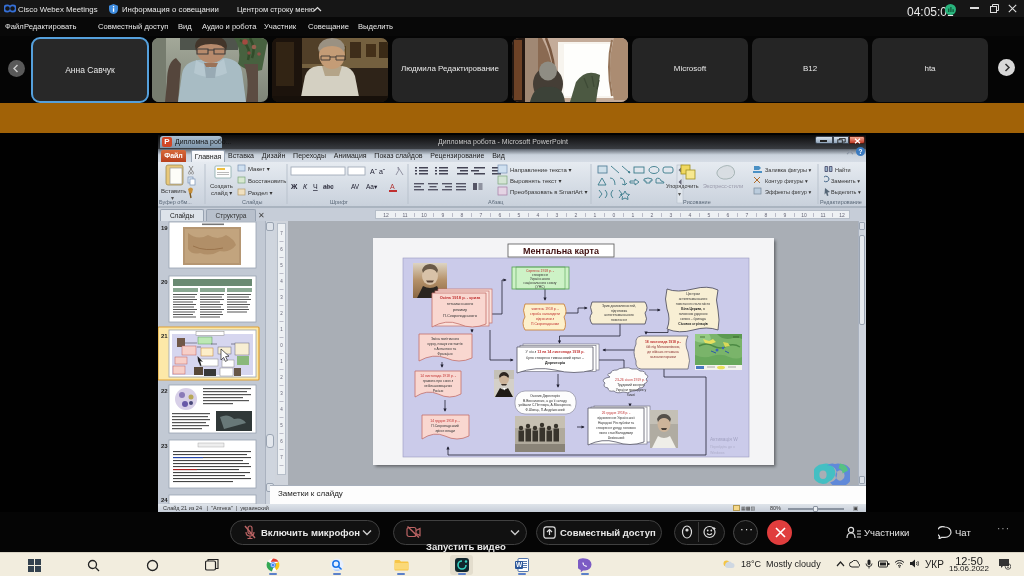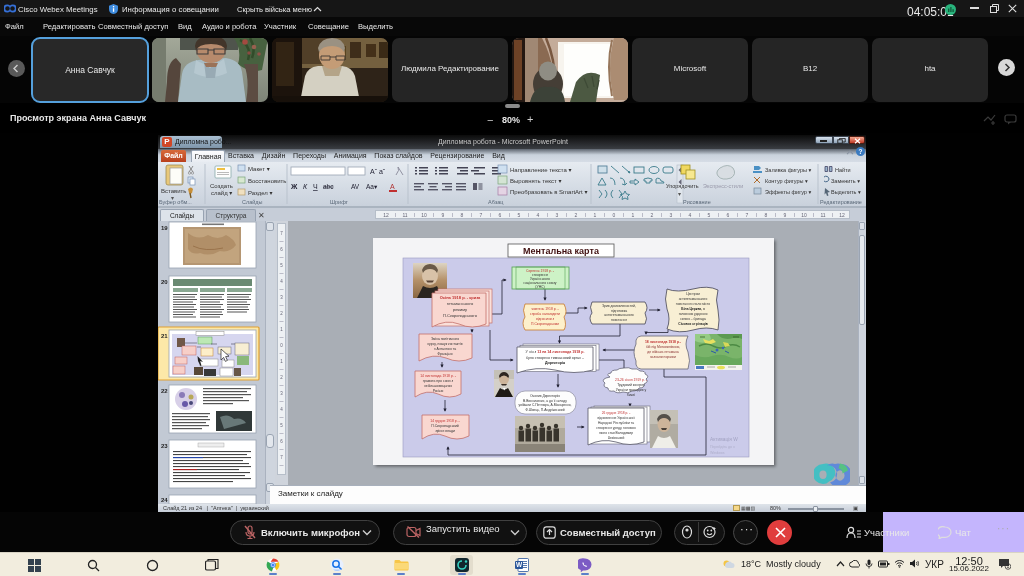--- a/index.html
+++ b/index.html
@@ -1,33 +1,33 @@
 <!DOCTYPE html>
 <html><head><meta charset="utf-8"><style>
 *{margin:0;padding:0;box-sizing:border-box}
 html,body{width:1024px;height:576px;background:#000;font-family:"Liberation Sans",sans-serif;overflow:hidden}
 .a{position:absolute}
-#root{position:absolute;left:0;top:0;width:1024px;height:576px;background:#c4b5fd}
+#root{position:absolute;left:0;top:0;width:1024px;height:576px;background:#a16207}
 .w{color:#e8e8e8}
 </style></head>
 <body>
 <div id="root">
 
 <div class="a" style="left:0;top:0;width:1024px;height:17px;background:#161616">
   <svg class="a" style="left:4px;top:3px" width="12" height="11" viewBox="0 0 12 11">
     <path d="M3.3 1.4 A4 4 0 0 0 3.3 9.6 A4 4 0 0 0 6 8.5 A4 4 0 0 0 8.7 9.6 A4 4 0 0 0 8.7 1.4 A4 4 0 0 0 6 2.5 A4 4 0 0 0 3.3 1.4 Z M3.5 3.2 A2.2 2.2 0 0 1 3.5 7.8 A2.2 2.2 0 0 1 3.5 3.2 Z M8.5 3.2 A2.2 2.2 0 0 1 8.5 7.8 A2.2 2.2 0 0 1 8.5 3.2 Z" fill="#3570d8"></path>
   </svg>
   <div class="a w" style="left:18px;top:4.5px;font-size:7.8px">Cisco Webex Meetings</div>
   <svg class="a" style="left:109px;top:4px" width="9" height="10" viewBox="0 0 9 10">
         <path d="M4.5 0 L9 1.7 L9 5 A5 5 0 0 1 4.5 10 A5 5 0 0 1 0 5 L0 1.7 Z" fill="#3f8cde"></path>
         <rect x="3.9" y="2" width="1.3" height="1.4" fill="#fff"></rect>
         <rect x="3.9" y="4.2" width="1.3" height="3.6" fill="#fff"></rect>
       </svg>
   <div class="a w" style="left:122px;top:4.5px;font-size:7.8px">Информация о совещании</div>
-  <div class="a w" style="left:237px;top:4.5px;font-size:7.6px">Скрыть війська меню</div>
+  <div class="a w" style="left:237px;top:4.5px;font-size:7.6px">Центром строку меню</div>
   <svg class="a" style="left:313px;top:6px" width="9" height="6" viewBox="0 0 9 6">
         <path d="M1 5 L4.5 1.5 L8 5" stroke="#ddd" stroke-width="1.2" fill="none"></path>
       </svg>
   <div class="a w" style="left:907px;top:4.5px;font-size:12px">04:05:01</div>
   <div class="a" style="left:945px;top:3.5px;width:11px;height:11px;border-radius:50%;background:#28b37c"></div>
   <svg class="a" style="left:947.5px;top:6px" width="6" height="6" viewBox="0 0 6 6">
         <rect x="0" y="2.5" width="1.4" height="3.5" fill="#12603f"></rect>
         <rect x="2.2" y="1" width="1.4" height="5" fill="#12603f"></rect>
         <rect x="4.4" y="3.2" width="1.4" height="2.8" fill="#12603f"></rect>
       </svg>
@@ -36,21 +36,21 @@
         <rect x="0.5" y="2.5" width="6" height="6" fill="none" stroke="#ddd" stroke-width="1"></rect>
         <path d="M2.5 2.5 L2.5 0.5 L8.5 0.5 L8.5 6.5 L6.5 6.5" fill="none" stroke="#ddd" stroke-width="1"></path>
       </svg>
   <svg class="a" style="left:1008px;top:4px" width="9" height="9" viewBox="0 0 9 9">
         <path d="M0.8 0.8 L8.2 8.2 M8.2 0.8 L0.8 8.2" stroke="#ddd" stroke-width="1.1"></path>
       </svg>
 </div>
 
 <div class="a" style="left:0;top:17px;width:1024px;height:19px;background:#080808">
   <div class="a w" style="left:5px;top:5px;font-size:7.6px">Файл</div>
-  <div class="a w" style="left:43px;top:5px;font-size:7.6px">Редактировать</div>
+  <div class="a w" style="left:24px;top:5px;font-size:7.6px">Редактировать</div>
   <div class="a w" style="left:98px;top:5px;font-size:7.6px">Совместный доступ</div>
   <div class="a w" style="left:178px;top:5px;font-size:7.6px">Вид</div>
   <div class="a w" style="left:202px;top:5px;font-size:7.6px">Аудио и робота</div>
   <div class="a w" style="left:264px;top:5px;font-size:7.6px">Участник</div>
   <div class="a w" style="left:308px;top:5px;font-size:7.6px">Совещание</div>
   <div class="a w" style="left:358px;top:5px;font-size:7.6px">Выделить</div>
 </div>
 
 <div class="a" style="left:0;top:36px;width:1024px;height:67px;background:#050505">
 
@@ -154,34 +154,20 @@
   <div class="a w" style="left:752px;top:28px;width:116px;text-align:center;font-size:8px">B12</div>
   <div class="a" style="left:872px;top:2px;width:116px;height:64px;border-radius:7px;background:#252525"></div>
   <div class="a w" style="left:872px;top:28px;width:116px;text-align:center;font-size:8px">hta</div>
 
   <div class="a" style="left:998px;top:23px;width:17px;height:17px;border-radius:50%;background:#d8d8d8"></div>
   <svg class="a" style="left:1003px;top:27px" width="8" height="9" viewBox="0 0 8 9">
         <path d="M2.5 1 L6 4.5 L2.5 8" stroke="#333" stroke-width="1.5" fill="none"></path>
       </svg>
 </div>
 
-<div class="a" style="left:0;top:103px;width:1024px;height:30px;background:#000">
-  <div class="a" style="left:505px;top:1px;width:15px;height:4px;background:#8a8a8a;border-radius:2px"></div>
-  <div class="a w" style="left:10px;top:10px;font-size:9px;font-weight:bold">Просмотр экрана Анна Савчук</div>
-  <div class="a w" style="left:487px;top:11px;font-size:11px;color:#cfcfcf">−</div>
-  <div class="a w" style="left:502px;top:12px;font-size:9px;font-weight:bold">80%</div>
-  <div class="a w" style="left:527px;top:10px;font-size:11px;color:#cfcfcf">+</div>
-  <svg class="a" style="left:983px;top:11px" width="13" height="11" viewBox="0 0 13 11">
-        <path d="M1 7 L5 3 L8 6 L12 1 M8 9 h4 M10 7 v4" stroke="#3a3a3a" stroke-width="1.2" fill="none"></path>
-      </svg>
-  <svg class="a" style="left:1004px;top:11px" width="13" height="11" viewBox="0 0 13 11">
-        <rect x="1" y="1" width="11" height="7" rx="2" fill="none" stroke="#3a3a3a" stroke-width="1.2"></rect>
-        <path d="M4 8 l0 2.5 l3 -2.5" fill="#3a3a3a"></path>
-      </svg>
-</div>
 
 <div class="a" style="left:0;top:133px;width:1024px;height:379px;background:#010101">
 
   <div class="a" style="left:158px;top:2px;width:708px;height:377px;background:#cfd4dc">
 
     <div class="a" style="left:0;top:0;width:708px;height:14px;background:linear-gradient(#0b0b0b,#3a3d42)"></div>
     <div class="a" style="left:2px;top:1px;width:62px;height:12px;background:linear-gradient(#aabfd2,#7e95aa);border-radius:3px 3px 0 0"></div>
     <div class="a" style="left:4px;top:2px;width:10px;height:10px;background:#d04727;border-radius:2px;color:#fff;font-size:8px;font-weight:bold;text-align:center;line-height:10px">P</div>
     <div class="a" style="left:17px;top:3px;font-size:7px;color:#111">Дипломна робо...</div>
     <div class="a" style="left:280px;top:3px;font-size:7px;color:#c8c8c8">Дипломна робота - Microsoft PowerPoint</div>
@@ -752,40 +738,40 @@
     <div class="a" style="left:5px;top:370px;font-size:5.5px;color:#333">Слайд 21 из 24&nbsp;&nbsp;&nbsp;|&nbsp;&nbsp;"Аптека"&nbsp;&nbsp;|&nbsp;&nbsp;украинский</div>
     <div class="a" style="left:575px;top:370px;width:7px;height:6px;background:#f5d88a;border:1px solid #b59a50"></div>
     <div class="a" style="left:583px;top:370px;font-size:5px;color:#444">▦▩▨</div>
     <div class="a" style="left:612px;top:370px;font-size:5.5px;color:#333">80%</div>
     <div class="a" style="left:630px;top:373px;width:56px;height:1.5px;background:#8a93a0"></div>
     <div class="a" style="left:655px;top:370.5px;width:5px;height:6px;background:#e8ecf1;border:1px solid #8a93a0;border-radius:1px"></div>
     <div class="a" style="left:695px;top:370px;font-size:5.5px;color:#444">▣</div>
   </div>
 </div>
 
-<div class="a" style="left:0;top:512px;width:883px;height:40px;background:#050505">
+<div class="a" style="left:0;top:512px;width:1024px;height:40px;background:#050505">
 
   <div class="a" style="left:230px;top:8px;width:150px;height:25px;border:1px solid #404040;border-radius:14px;background:#111"></div>
   <svg class="a" style="left:243px;top:13px" width="14" height="15" viewBox="0 0 14 15">
     <rect x="5" y="1" width="4" height="8" rx="2" fill="none" stroke="#bb6464" stroke-width="1.2"></rect>
     <path d="M3 7 q0 4 4 4 q4 0 4 -4 M7 11 v2.5 M4.5 13.5 h5" fill="none" stroke="#bb6464" stroke-width="1.2"></path>
     <path d="M2 1 L12 13" stroke="#bb6464" stroke-width="1.4"></path>
   </svg>
   <div class="a w" style="left:261px;top:15px;font-size:9.5px;font-weight:bold">Включить микрофон</div>
   <svg class="a" style="left:362px;top:17px" width="10" height="7" viewBox="0 0 10 7">
         <path d="M1 1.5 L5 5.5 L9 1.5" stroke="#ccc" stroke-width="1.4" fill="none"></path>
       </svg>
 
   <div class="a" style="left:393px;top:8px;width:134px;height:25px;border:1px solid #404040;border-radius:14px;background:#111"></div>
   <svg class="a" style="left:406px;top:14px" width="15" height="12" viewBox="0 0 15 12">
     <rect x="1" y="1.5" width="9" height="9" rx="2" fill="none" stroke="#bb6464" stroke-width="1.2"></rect>
     <path d="M10 4.5 L14 2.5 V9.5 L10 7.5" fill="none" stroke="#bb6464" stroke-width="1.2"></path>
     <path d="M1.5 0.5 L13 11.5" stroke="#bb6464" stroke-width="1.4"></path>
   </svg>
-  <div class="a w" style="left:426px;top:11px;font-size:9.5px;font-weight:normal">Запустить видео</div>
+  <div class="a w" style="left:426px;top:29px;font-size:9.5px;font-weight:bold">Запустить видео</div>
   <svg class="a" style="left:510px;top:17px" width="10" height="7" viewBox="0 0 10 7">
         <path d="M1 1.5 L5 5.5 L9 1.5" stroke="#ccc" stroke-width="1.4" fill="none"></path>
       </svg>
 
   <div class="a" style="left:536px;top:8px;width:126px;height:25px;border:1px solid #404040;border-radius:14px;background:#111"></div>
   <svg class="a" style="left:543px;top:14px" width="13" height="13" viewBox="0 0 13 13">
     <rect x="0.8" y="0.8" width="11.4" height="11.4" rx="2.5" fill="none" stroke="#ddd" stroke-width="1.2"></rect>
     <path d="M6.5 9 V3.5 M4 6 L6.5 3.5 L9 6" fill="none" stroke="#ddd" stroke-width="1.2"></path>
   </svg>
   <div class="a w" style="left:560px;top:15px;font-size:9.5px;font-weight:bold">Совместный доступ</div>

